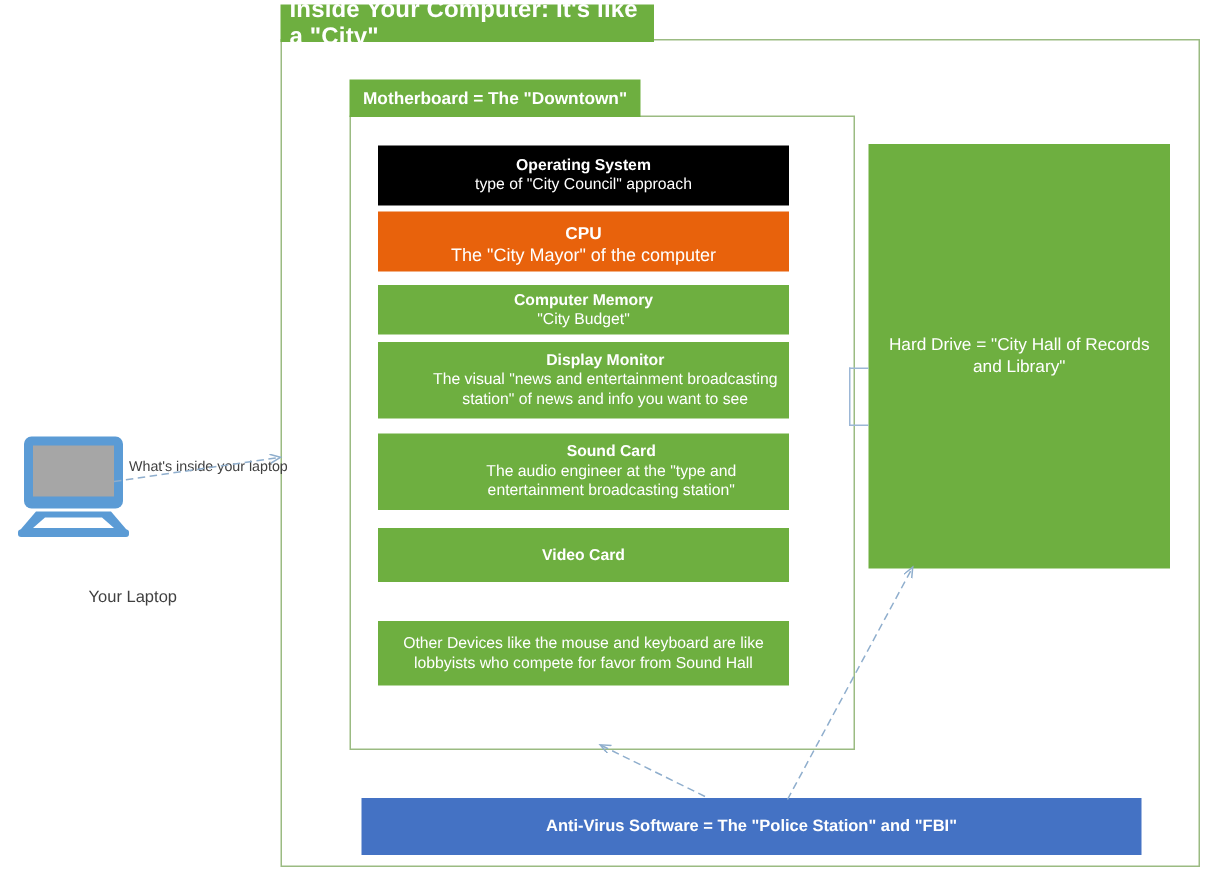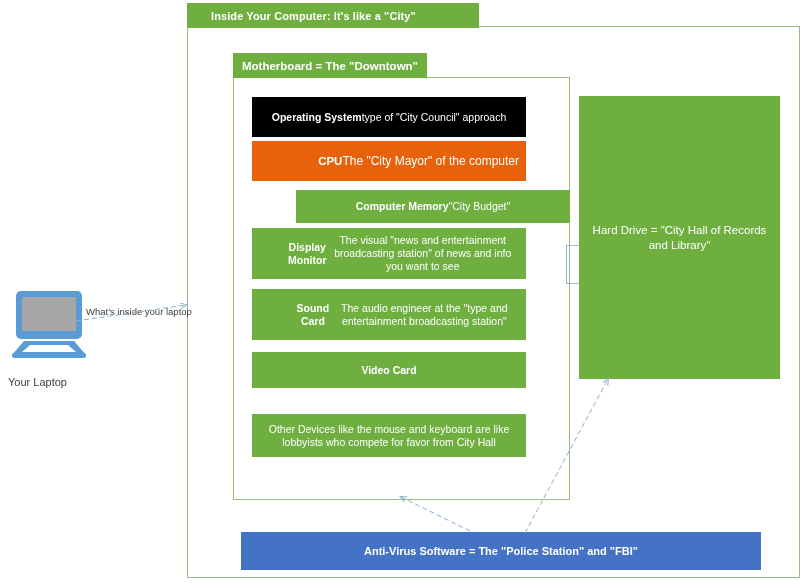--- a/index.html
+++ b/index.html
@@ -31,29 +31,29 @@
     width: 613px;
     height: 552px;
     border: 1px solid #9bbb82;
     background: #ffffff;
     box-sizing: border-box;
   }
   .outer-tab {
     position: absolute;
     left: 187px;
     top: 3px;
-    width: 292px;
+    width: 249px;
     height: 25px;
     background: #6EAF40;
     color: #ffffff;
-    font-size: 11px;
-    font-weight: bold;
-    display: flex;
-    align-items: center;
-    padding-left: 24px;
+    font-size: 16px;
+    font-weight: bold;
+    display: flex;
+    align-items: center;
+    padding-left: 6px;
     box-sizing: border-box;
     letter-spacing: .1px;
   }
 
   
   .mb-frame {
     position: absolute;
     left: 233px;
     top: 77px;
     width: 337px;
@@ -80,40 +80,41 @@
 
   
   .comp {
     position: absolute;
     left: 252px;
     width: 274px;
     box-sizing: border-box;
     color: #ffffff;
     text-align: center;
     display: flex;
+    flex-direction: column;
     align-items: center;
     justify-content: center;
     padding: 3px 7px;
     line-height: 1.22;
   }
   .comp .c-title {
     font-size: 10.5px;
     font-weight: bold;
     display: block;
   }
   .comp .c-desc {
     font-size: 10.5px;
     display: block;
   }
 
   .comp-os   { top: 97px;  height: 40px; background: #000000; }
   .comp-cpu  { top: 141px; height: 40px; background: #E8620C; justify-content: flex-end; }
   .comp-cpu .c-title { font-size: 11.5px; }
   .comp-cpu .c-desc  { font-size: 12px; }
-  .comp-mem  { top: 190px; height: 33px; background: #6EAF40; margin-left: 44px; }
+  .comp-mem  { top: 190px; height: 33px; background: #6EAF40; }
   .comp-mon  { top: 228px; height: 51px; background: #6EAF40; padding-left: 36px; }
   .comp-snd  { top: 289px; height: 51px; background: #6EAF40; padding-left: 44px; }
   .comp-vid  { top: 352px; height: 36px; background: #6EAF40; }
   .comp-oth  { top: 414px; height: 43px; background: #6EAF40; }
 
   
   .harddrive {
     position: absolute;
     left: 579px;
     top: 96px;
@@ -165,25 +166,25 @@
   .laptop {
     position: absolute;
     left: 10px;
     top: 289px;
     width: 78px;
     height: 72px;
   }
   .laptop-label {
     position: absolute;
     left: 8px;
-    top: 376px;
+    top: 392px;
     width: 110px;
     font-size: 11px;
     color: #404040;
-    text-align: left;
+    text-align: right;
   }
   .callout-label {
     position: absolute;
     left: 86px;
     top: 306px;
     font-size: 9.5px;
     color: #404040;
     white-space: nowrap;
   }
 
@@ -229,21 +230,21 @@
   <div class="comp comp-snd">
     <span class="c-title">Sound Card</span>
     <span class="c-desc">The audio engineer at the "type and entertainment broadcasting station"</span>
   </div>
 
   <div class="comp comp-vid">
     <span class="c-title">Video Card</span>
   </div>
 
   <div class="comp comp-oth">
-    <span class="c-desc">Other Devices like the mouse and keyboard are like lobbyists who compete for favor from City Hall</span>
+    <span class="c-desc">Other Devices like the mouse and keyboard are like lobbyists who compete for favor from Sound Hall</span>
   </div>
 
   <div class="harddrive">
     <span>Hard Drive = "City Hall of Records and Library"</span>
   </div>
   <div class="hd-connector"></div>
 
   <div class="antivirus">
     <span>Anti-Virus Software = The "Police Station" and "FBI"</span>
   </div>

